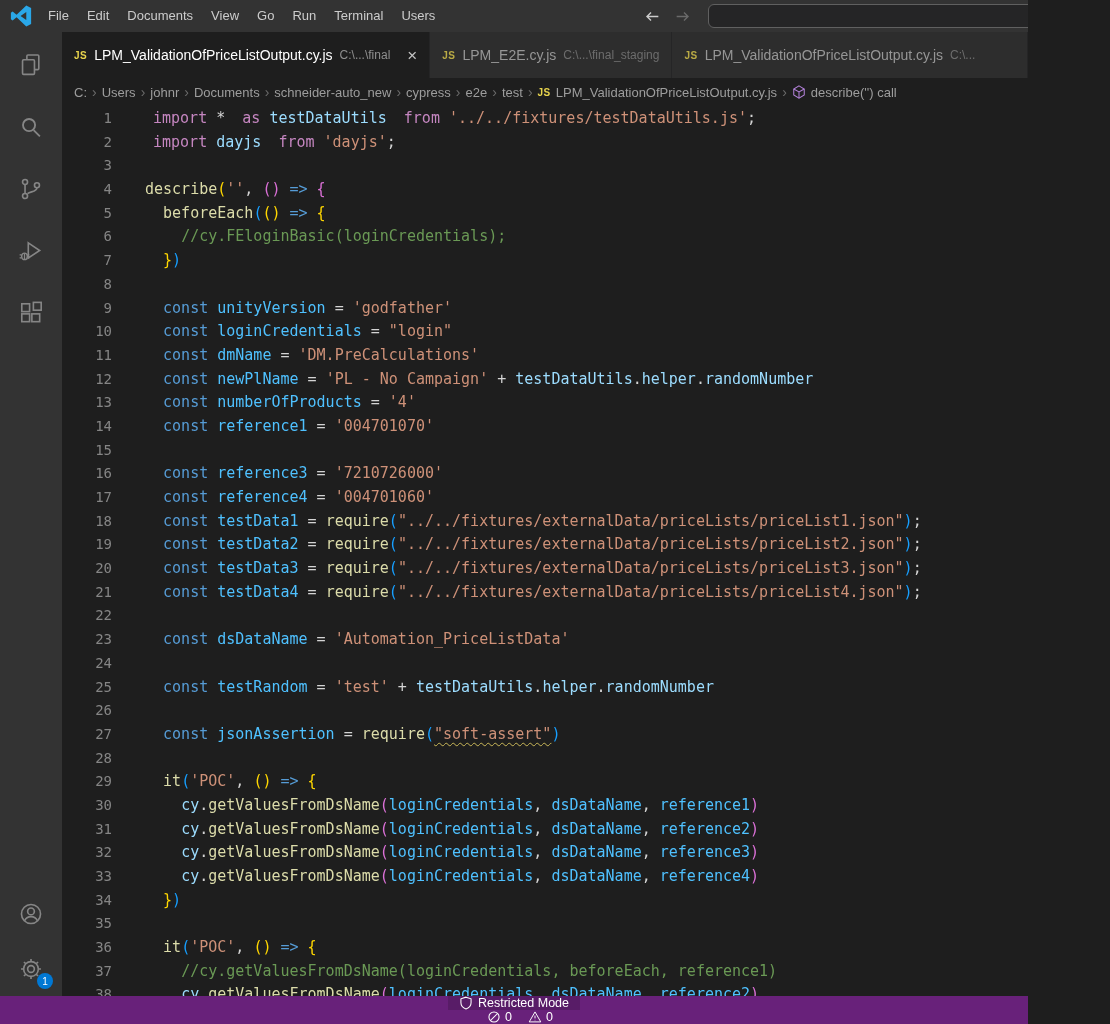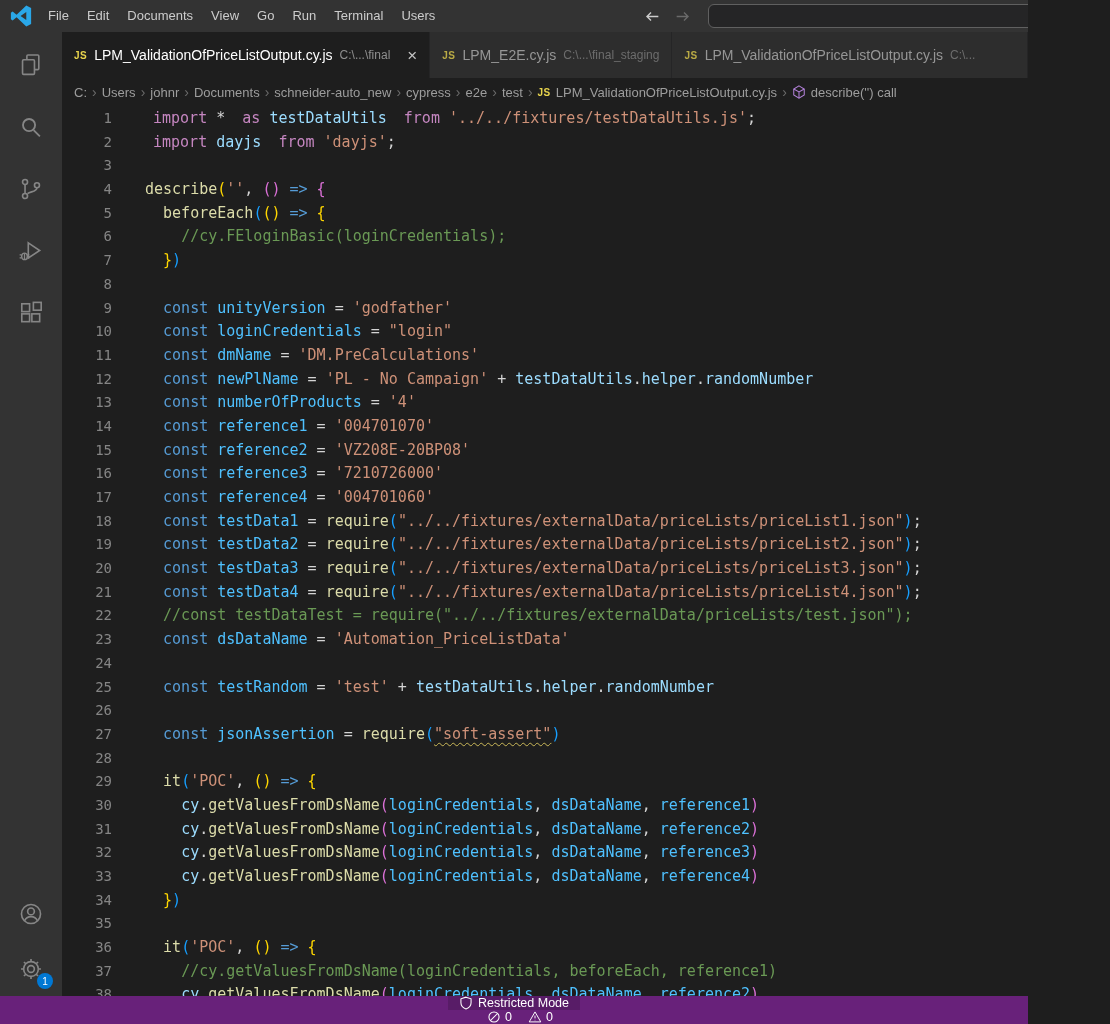--- a/index.html
+++ b/index.html
@@ -268,28 +268,28 @@
         <div class="line"><span class="ln">5</span><span class="lc"><span class="tk-p">  </span><span class="tk-fn">beforeEach</span><span class="tk-b3">(</span><span class="tk-b1">(</span><span class="tk-b1">) </span><span class="tk-k2">=&gt; </span><span class="tk-b1">{</span></span></div>
         <div class="line"><span class="ln">6</span><span class="lc"><span class="tk-p">    </span><span class="tk-cm">//cy.FEloginBasic(loginCredentials);</span></span></div>
         <div class="line"><span class="ln">7</span><span class="lc"><span class="tk-p">  </span><span class="tk-b1">}</span><span class="tk-b3">)</span></span></div>
         <div class="line"><span class="ln">8</span><span class="lc"></span></div>
         <div class="line"><span class="ln">9</span><span class="lc"><span class="tk-p">  </span><span class="tk-k2">const </span><span class="tk-cb">unityVersion </span><span class="tk-p">= </span><span class="tk-s">'godfather'</span></span></div>
         <div class="line"><span class="ln">10</span><span class="lc"><span class="tk-p">  </span><span class="tk-k2">const </span><span class="tk-cb">loginCredentials </span><span class="tk-p">= </span><span class="tk-s">"login"</span></span></div>
         <div class="line"><span class="ln">11</span><span class="lc"><span class="tk-p">  </span><span class="tk-k2">const </span><span class="tk-cb">dmName </span><span class="tk-p">= </span><span class="tk-s">'DM.PreCalculations'</span></span></div>
         <div class="line"><span class="ln">12</span><span class="lc"><span class="tk-p">  </span><span class="tk-k2">const </span><span class="tk-cb">newPlName </span><span class="tk-p">= </span><span class="tk-s">'PL - No Campaign'</span><span class="tk-p"> + </span><span class="tk-v">testDataUtils</span><span class="tk-p">.</span><span class="tk-v">helper</span><span class="tk-p">.</span><span class="tk-v">randomNumber</span></span></div>
         <div class="line"><span class="ln">13</span><span class="lc"><span class="tk-p">  </span><span class="tk-k2">const </span><span class="tk-cb">numberOfProducts </span><span class="tk-p">= </span><span class="tk-s">'4'</span></span></div>
         <div class="line"><span class="ln">14</span><span class="lc"><span class="tk-p">  </span><span class="tk-k2">const </span><span class="tk-cb">reference1 </span><span class="tk-p">= </span><span class="tk-s">'004701070'</span></span></div>
-        <div class="line"><span class="ln">15</span><span class="lc"><span class="tk-p">  </span><span class="tk-k2">const </span><span class="tk-cb">reference2 </span><span class="tk-p">= </span><span class="tk-s">'VZ208E-20BP08'</span></span></div>
+        <div class="line"><span class="ln">15</span></div>
         <div class="line"><span class="ln">16</span><span class="lc"><span class="tk-p">  </span><span class="tk-k2">const </span><span class="tk-cb">reference3 </span><span class="tk-p">= </span><span class="tk-s">'7210726000'</span></span></div>
         <div class="line"><span class="ln">17</span><span class="lc"><span class="tk-p">  </span><span class="tk-k2">const </span><span class="tk-cb">reference4 </span><span class="tk-p">= </span><span class="tk-s">'004701060'</span></span></div>
         <div class="line"><span class="ln">18</span><span class="lc"><span class="tk-p">  </span><span class="tk-k2">const </span><span class="tk-cb">testData1 </span><span class="tk-p">= </span><span class="tk-fn">require</span><span class="tk-b3">(</span><span class="tk-s">"../../fixtures/externalData/priceLists/priceList1.json"</span><span class="tk-b3">)</span><span class="tk-p">;</span></span></div>
         <div class="line"><span class="ln">19</span><span class="lc"><span class="tk-p">  </span><span class="tk-k2">const </span><span class="tk-cb">testData2 </span><span class="tk-p">= </span><span class="tk-fn">require</span><span class="tk-b3">(</span><span class="tk-s">"../../fixtures/externalData/priceLists/priceList2.json"</span><span class="tk-b3">)</span><span class="tk-p">;</span></span></div>
         <div class="line"><span class="ln">20</span><span class="lc"><span class="tk-p">  </span><span class="tk-k2">const </span><span class="tk-cb">testData3 </span><span class="tk-p">= </span><span class="tk-fn">require</span><span class="tk-b3">(</span><span class="tk-s">"../../fixtures/externalData/priceLists/priceList3.json"</span><span class="tk-b3">)</span><span class="tk-p">;</span></span></div>
         <div class="line"><span class="ln">21</span><span class="lc"><span class="tk-p">  </span><span class="tk-k2">const </span><span class="tk-cb">testData4 </span><span class="tk-p">= </span><span class="tk-fn">require</span><span class="tk-b3">(</span><span class="tk-s">"../../fixtures/externalData/priceLists/priceList4.json"</span><span class="tk-b3">)</span><span class="tk-p">;</span></span></div>
-        <div class="line"><span class="ln">22</span><span class="lc"><span class="tk-p">  </span><span class="tk-cm">//const testDataTest = require("../../fixtures/externalData/priceLists/test.json");</span></span></div>
+        <div class="line"><span class="ln">22</span><span class="lc"><span class="tk-p">  </span></span></div>
         <div class="line"><span class="ln">23</span><span class="lc"><span class="tk-p">  </span><span class="tk-k2">const </span><span class="tk-cb">dsDataName </span><span class="tk-p">= </span><span class="tk-s">'Automation_PriceListData'</span></span></div>
         <div class="line"><span class="ln">24</span><span class="lc"></span></div>
         <div class="line"><span class="ln">25</span><span class="lc"><span class="tk-p">  </span><span class="tk-k2">const </span><span class="tk-cb">testRandom </span><span class="tk-p">= </span><span class="tk-s">'test'</span><span class="tk-p"> + </span><span class="tk-v">testDataUtils</span><span class="tk-p">.</span><span class="tk-v">helper</span><span class="tk-p">.</span><span class="tk-v">randomNumber</span></span></div>
         <div class="line"><span class="ln">26</span><span class="lc"></span></div>
         <div class="line"><span class="ln">27</span><span class="lc"><span class="tk-p">  </span><span class="tk-k2">const </span><span class="tk-cb">jsonAssertion </span><span class="tk-p">= </span><span class="tk-fn">require</span><span class="tk-b3">(</span><span class="tk-s tk-w">"soft-assert"</span><span class="tk-b3">)</span></span></div>
         <div class="line"><span class="ln">28</span><span class="lc"></span></div>
         <div class="line"><span class="ln">29</span><span class="lc"><span class="tk-p">  </span><span class="tk-fn">it</span><span class="tk-b3">(</span><span class="tk-s">'POC'</span><span class="tk-p">, </span><span class="tk-b1">(</span><span class="tk-b1">) </span><span class="tk-k2">=&gt; </span><span class="tk-b1">{</span></span></div>
         <div class="line"><span class="ln">30</span><span class="lc"><span class="tk-p">    </span><span class="tk-v">cy</span><span class="tk-p">.</span><span class="tk-fn">getValuesFromDsName</span><span class="tk-b2">(</span><span class="tk-cb">loginCredentials</span><span class="tk-p">, </span><span class="tk-cb">dsDataName</span><span class="tk-p">, </span><span class="tk-cb">reference1</span><span class="tk-b2">)</span></span></div>
         <div class="line"><span class="ln">31</span><span class="lc"><span class="tk-p">    </span><span class="tk-v">cy</span><span class="tk-p">.</span><span class="tk-fn">getValuesFromDsName</span><span class="tk-b2">(</span><span class="tk-cb">loginCredentials</span><span class="tk-p">, </span><span class="tk-cb">dsDataName</span><span class="tk-p">, </span><span class="tk-cb">reference2</span><span class="tk-b2">)</span></span></div>
         <div class="line"><span class="ln">32</span><span class="lc"><span class="tk-p">    </span><span class="tk-v">cy</span><span class="tk-p">.</span><span class="tk-fn">getValuesFromDsName</span><span class="tk-b2">(</span><span class="tk-cb">loginCredentials</span><span class="tk-p">, </span><span class="tk-cb">dsDataName</span><span class="tk-p">, </span><span class="tk-cb">reference3</span><span class="tk-b2">)</span></span></div>

